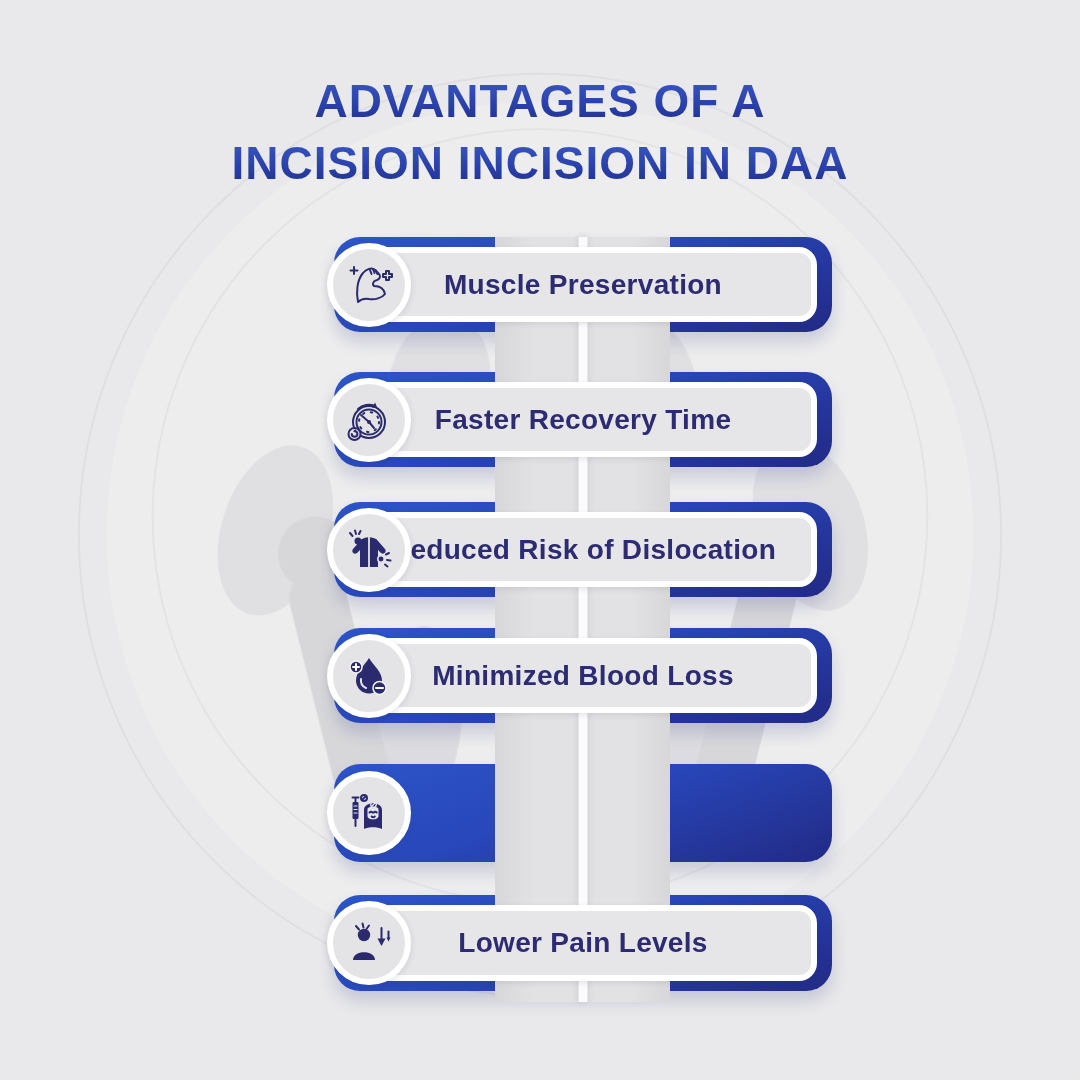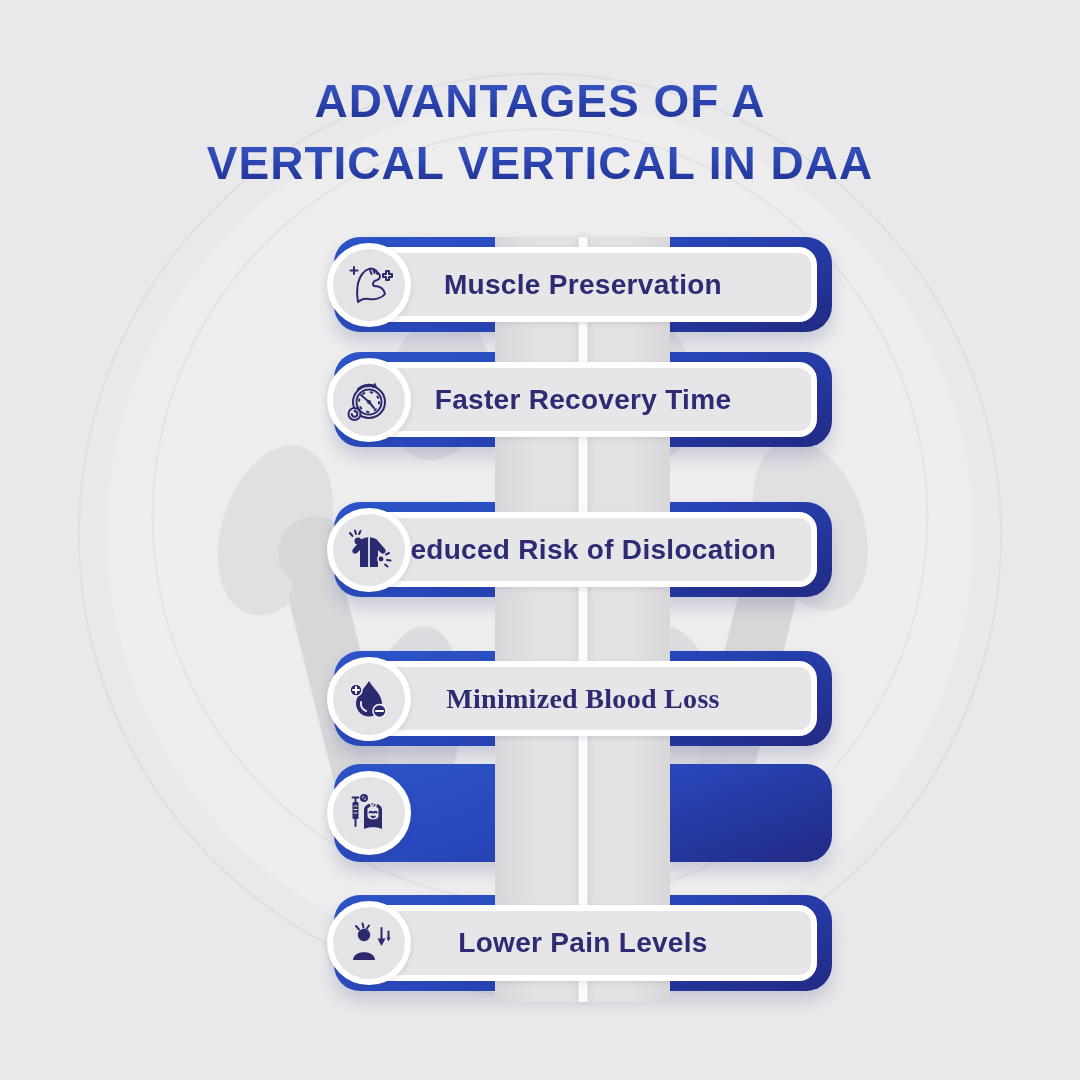--- a/index.html
+++ b/index.html
@@ -74,21 +74,21 @@
       <rect x="733" y="608" width="62" height="265" rx="31" transform="rotate(14 764 738)"></rect>
       <ellipse cx="402" cy="790" rx="52" ry="112" transform="rotate(8 402 790)" opacity="0.7"></ellipse>
       <ellipse cx="688" cy="790" rx="52" ry="112" transform="rotate(-8 688 790)" opacity="0.7"></ellipse>
       <ellipse cx="430" cy="420" rx="55" ry="80" transform="rotate(12 430 420)" opacity="0.55"></ellipse>
       <ellipse cx="655" cy="420" rx="55" ry="80" transform="rotate(-12 655 420)" opacity="0.55"></ellipse>
     </g>
   </svg>
 
   <div class="title">
     <div class="title-line">ADVANTAGES OF A</div>
-    <div class="title-line">VERTICAL VERTICAL IN DAA</div>
+    <div class="title-line">INCISION INCISION IN DAA</div>
   </div>
 
   <div class="band">
     <div class="band-line"></div>
   </div>
 
   <div class="card" style="top:237px;height:95px;">
     <div class="frame"></div>
     <div class="inner">
       <div class="label">Muscle Preservation</div>
@@ -96,21 +96,21 @@
     <div class="icon-badge">
       <svg viewBox="0 0 48 48">
         <path class="stroke" d="M13 41 C11 31 12 19 18 12 C21 8 27 6 30 9 L34 13 C36 15 35 18 32 19 C28 20 27 23 29 25 C35 25 39 28 40 33 C37 37 30 39 24 38 C19 37 15 39 13 41 Z"></path>
         <path class="stroke" d="M25 9 l1.5 4 M28 8 l1.5 4 M31 9.5 l1.5 3.5"></path>
         <path class="stroke" d="M9 13 v-7 M5.5 9.5 h7" stroke-width="1.8"></path>
         <path class="stroke" d="M38 13 h3 v-3 h3 v3 h3 v3 h-3 v3 h-3 v-3 h-3 z" stroke-width="1.8"></path>
       </svg>
     </div>
   </div>
 
-  <div class="card" style="top:352px;height:95px;">
+  <div class="card" style="top:372px;height:95px;">
     <div class="frame"></div>
     <div class="inner">
       <div class="label">Faster Recovery Time</div>
     </div>
     <div class="icon-badge">
       <svg viewBox="0 0 48 48">
         <circle class="stroke" cx="24" cy="26" r="16"></circle>
         <circle class="stroke" cx="24" cy="26" r="12.5" stroke-width="1.5"></circle>
         <circle class="stroke" cx="24" cy="26" r="10" stroke-width="1.5" stroke-dasharray="1.5 6.6"></circle>
         <path class="stroke" d="M24 26 L16 19" stroke-width="2.5"></path>
@@ -135,21 +135,21 @@
         <path class="fillnavy" d="M15 15 C18 10 30 10 33 15 L40 23 C42 26 39 29 36 27 L33 24 V41 H15 V24 L12 27 C9 29 6 26 8 23 Z"></path>
         <path class="litstroke" d="M24 11.5 V41" stroke-width="1.8"></path>
         <circle class="fillnavy" cx="13" cy="15" r="3.5"></circle>
         <path class="stroke" d="M5 7 l2.5 3 M10 4.5 l1 3.5 M15.5 5 l-1.5 3" stroke-width="2"></path>
         <circle cx="36" cy="33" r="3.2" fill="#2b2a6e" stroke="#e4e4e7" stroke-width="1.5"></circle>
         <path class="stroke" d="M41 28.5 l3 -1.5 M42 34 l3.5 0.5 M40 38.5 l2.5 2" stroke-width="1.6"></path>
       </svg>
     </div>
   </div>
 
-  <div class="card" style="top:651px;height:95px;font-family:Liberation Serif, serif;">
+  <div class="card" style="top:628px;height:95px;">
     <div class="frame"></div>
     <div class="inner">
       <div class="label">Minimized Blood Loss</div>
     </div>
     <div class="icon-badge">
       <svg viewBox="0 0 48 48">
         <path class="fillnavy" d="M24 6 C29 14 37 20 37 28.5 A13 13 0 1 1 11 28.5 C11 20 19 14 24 6 Z"></path>
         <path class="litstroke" d="M16 27 C15.5 31 17.5 34.5 21 36" stroke-width="2"></path>
         <circle cx="11" cy="15" r="6" fill="#2b2a6e" stroke="#f3f3f5" stroke-width="1.5"></circle>
         <path d="M8 15 h6 M11 12 v6" stroke="#ffffff" stroke-width="2" stroke-linecap="round"></path>

